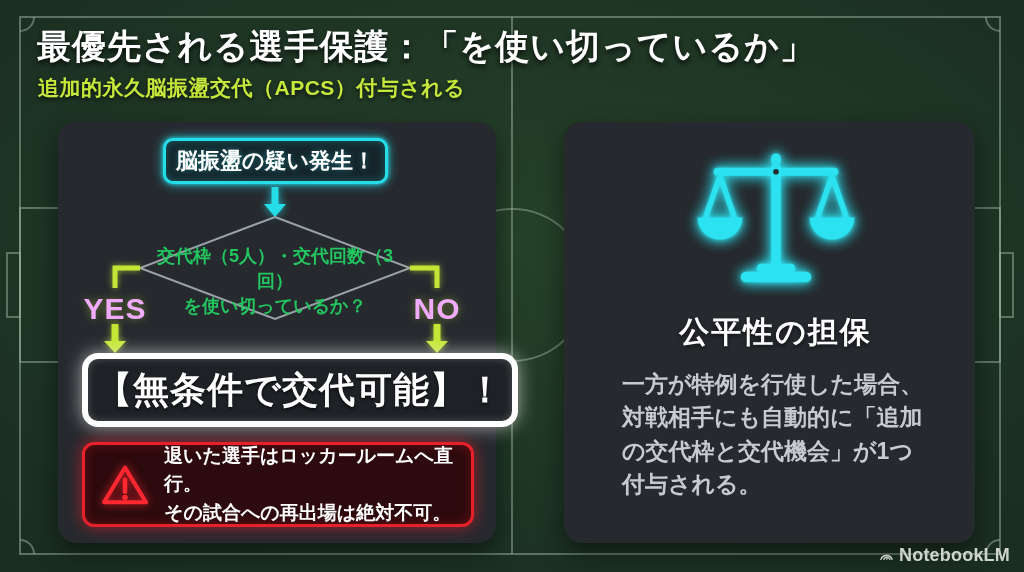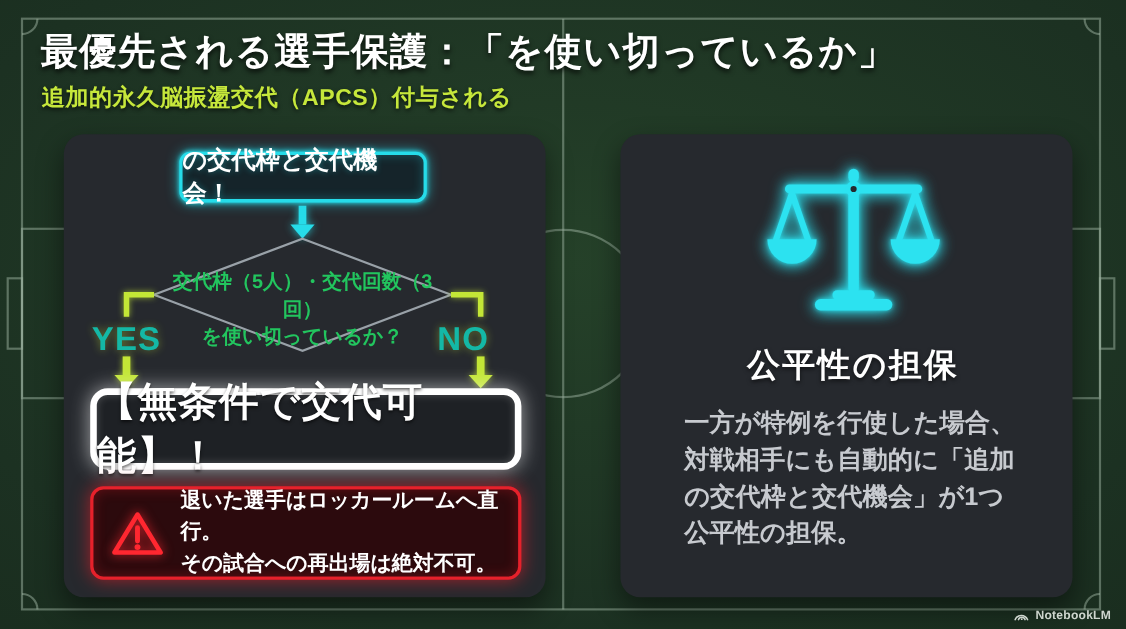--- a/index.html
+++ b/index.html
@@ -39,27 +39,27 @@
     color:#fff;font-size:22px;font-weight:800;
     box-shadow:0 0 12px rgba(38,220,233,.75),0 0 4px rgba(38,220,233,.9),inset 0 0 10px rgba(38,220,233,.3);
     text-shadow:0 0 6px rgba(38,220,233,.4);
   }
   .decision-text{
     position:absolute;left:82px;top:122px;width:270px;text-align:center;
     color:#22c55e;font-size:18px;font-weight:700;line-height:1.4;white-space:pre-line;
   }
   .branch-label{
     position:absolute;top:170px;width:70px;text-align:center;
-    color:#14b8a6;font-size:30px;font-weight:900;letter-spacing:1px;
+    color:#f0abfc;font-size:30px;font-weight:900;letter-spacing:1px;
     text-shadow:0 0 8px rgba(195,230,54,.45);
   }
   .branch-yes{left:22px;}
-  .branch-no{left:328px;}
+  .branch-no{left:344px;}
   .result-box{
-    position:absolute;left:24px;top:231px;width:392px;height:74px;box-sizing:border-box;
+    position:absolute;left:24px;top:231px;width:436px;height:74px;box-sizing:border-box;
     border:6px solid #ffffff;border-radius:16px;background:#1e2125;
     display:flex;align-items:center;justify-content:center;
     color:#fff;font-size:36px;font-weight:900;letter-spacing:1px;
     box-shadow:0 0 18px rgba(255,255,255,.6),inset 0 0 8px rgba(255,255,255,.22);
     text-shadow:0 2px 3px rgba(0,0,0,.6);
   }
   .warning-box{
     position:absolute;left:24px;top:320px;width:392px;height:85px;box-sizing:border-box;
     border:3px solid #e6212b;border-radius:12px;background:#2c0a0d;
     display:flex;align-items:center;gap:15px;padding:12px 16px;
@@ -78,21 +78,21 @@
     text-shadow:0 2px 4px rgba(0,0,0,.6);
   }
   .fair-body{
     position:absolute;left:58px;top:246px;width:330px;
     color:#c7cacf;font-size:23px;font-weight:700;line-height:1.45;white-space:pre-line;
   }
 
   
   .brand{
     position:absolute;right:14px;bottom:6px;display:flex;align-items:center;gap:5px;
-    color:#ced5ce;font-size:11px;font-weight:700;letter-spacing:.2px;
+    color:#ced5ce;font-size:18px;font-weight:700;letter-spacing:.2px;
   }
 </style>
 </head>
 <body>
 
 <svg class="pitch" viewBox="0 0 1024 572" fill="none" stroke="#9db3a2" stroke-opacity="0.5" stroke-width="2">
   <rect x="20" y="17" width="980" height="537"></rect>
   <path d="M 20 31 A 14 14 0 0 0 34 17"></path>
   <path d="M 986 17 A 14 14 0 0 0 1000 31"></path>
   <path d="M 1000 540 A 14 14 0 0 0 986 554"></path>
@@ -123,21 +123,21 @@
       <path d="M 82 146 L 57 146 L 57 166" fill="none" stroke-width="5"></path>
       <line x1="57" y1="202" x2="57" y2="219" stroke-width="7"></line>
       <polygon points="46,219 68,219 57,231" stroke="none"></polygon>
 
       <path d="M 352 146 L 379 146 L 379 166" fill="none" stroke-width="5"></path>
       <line x1="379" y1="202" x2="379" y2="219" stroke-width="7"></line>
       <polygon points="368,219 390,219 379,231" stroke="none"></polygon>
     </g>
   </svg>
 
-  <div class="start-box">の交代枠と交代機会！</div>
+  <div class="start-box">脳振盪の疑い発生！</div>
   <div class="decision-text">交代枠（5人）・交代回数（3回）
 を使い切っているか？</div>
   <div class="branch-label branch-yes">YES</div>
   <div class="branch-label branch-no">NO</div>
   <div class="result-box">【無条件で交代可能】！</div>
 
   <div class="warning-box">
     <svg width="48" height="44" viewBox="0 0 64 58" style="flex:0 0 auto;filter:drop-shadow(0 0 5px rgba(255,40,50,.8));">
       <path d="M32 6 L60 52 L4 52 Z" fill="none" stroke="#ff2730" stroke-width="5.5" stroke-linejoin="round"></path>
       <line x1="32" y1="22" x2="32" y2="38" stroke="#ff2730" stroke-width="6" stroke-linecap="round"></line>
@@ -161,21 +161,21 @@
       <path d="M170 36 L152 88 M170 36 L188 88" fill="none" stroke-width="7" stroke-linecap="round"></path>
       <path d="M142 88 A 28 28 0 0 0 198 88 Z" stroke="none"></path>
       <rect x="76" y="146" width="48" height="11" rx="5.5" stroke="none"></rect>
       <rect x="56" y="156" width="88" height="13" rx="6.5" stroke="none"></rect>
     </svg>
   </div>
   <div class="fair-title">公平性の担保</div>
   <div class="fair-body">一方が特例を行使した場合、
 対戦相手にも自動的に「追加
 の交代枠と交代機会」が1つ
-公平性の担保。</div>
+付与される。</div>
 </div>
 
 <div class="brand">
   <svg width="15" height="13" viewBox="0 0 16 14" fill="none" stroke="#ced5ce" stroke-width="1.6" stroke-linecap="round">
     <path d="M2 11 A 6.5 6.5 0 0 1 14 11"></path>
     <path d="M5.2 11 A 3.4 3.4 0 0 1 11.6 11"></path>
     <circle cx="8.4" cy="10.6" r="0.9" fill="#ced5ce" stroke="none"></circle>
   </svg>
   <span>NotebookLM</span>
 </div>

